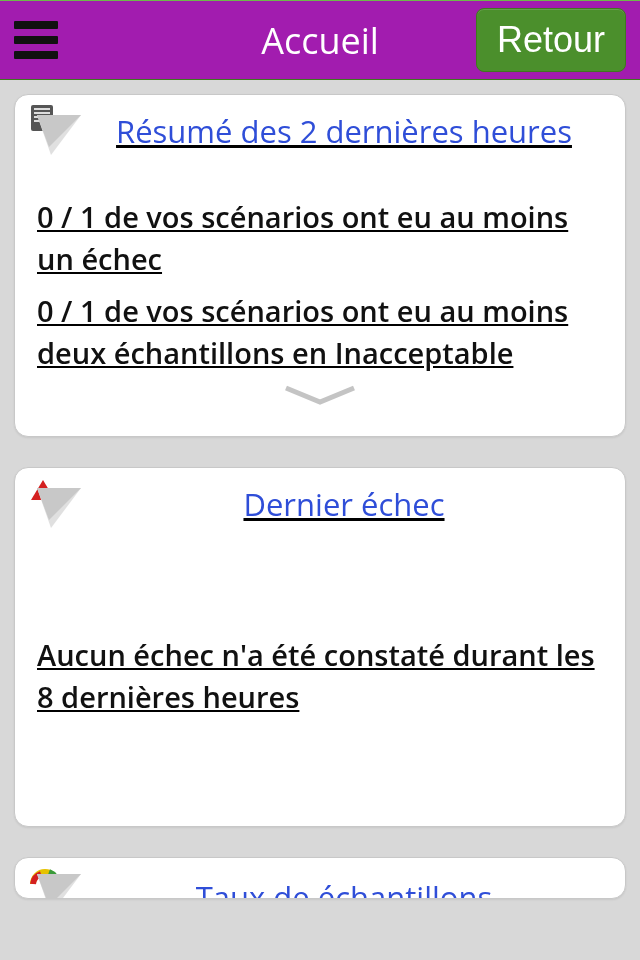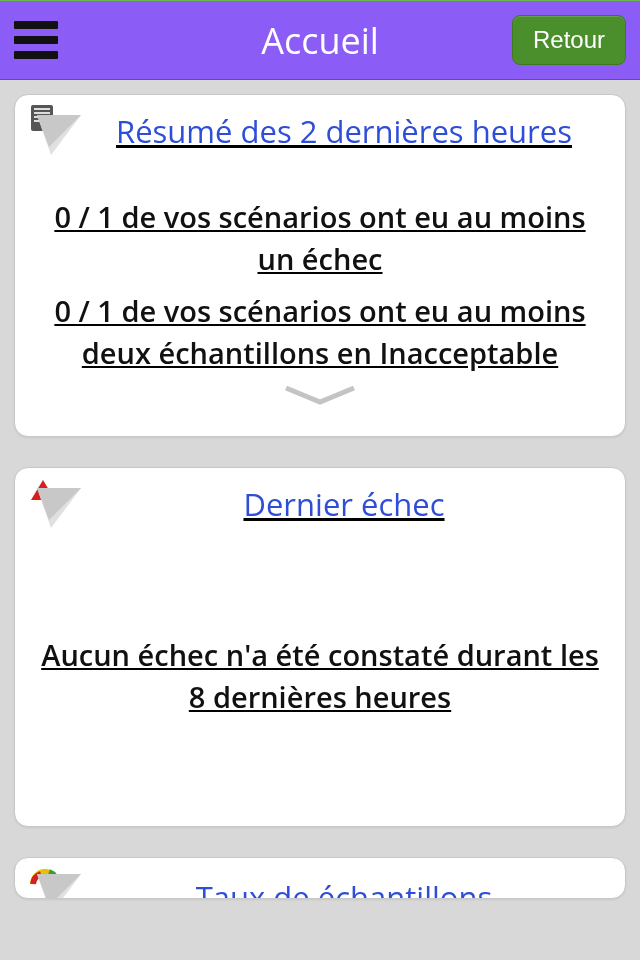--- a/index.html
+++ b/index.html
@@ -1,20 +1,20 @@
 <!DOCTYPE html>
 <html><head>
   <meta charset="utf-8">
   <style>
     * { margin: 0; padding: 0; box-sizing: border-box; }
     html, body { width: 640px; height: 960px; font-family: 'Segoe UI', 'Open Sans', Arial, sans-serif; background: #d8d8d8; overflow: hidden; }
     
     .header {
       height: 80px;
-      background: #8b5cf6;
+      background: #a21caf;
       border-top: 1px solid #6eb84a;
       border-bottom: 1px solid #3e7a1e;
       display: flex;
       align-items: center;
       padding: 0 14px;
       position: relative;
     }
     .menu-btn {
       width: 48px; height: 48px;
       display: flex; flex-direction: column; justify-content: center; gap: 7px;
@@ -26,21 +26,21 @@
     .header-title {
       position: absolute; left: 0; right: 0; text-align: center;
       color: #fff; font-size: 36px; font-weight: 400; pointer-events: none;
     }
     .back-btn {
       margin-left: auto;
       background: #4b8f2c;
       border: 1px solid #3e7a1e;
       border-radius: 8px;
       color: #fff;
-      font-size: 24px;
+      font-size: 36px;
       padding: 10px 20px;
       cursor: pointer;
       box-shadow: inset 0 1px 0 rgba(255,255,255,0.15);
     }
     
     .content {
       padding: 14px 14px 0 14px;
       height: calc(960px - 80px);
     }
     
@@ -66,21 +66,20 @@
       text-align: center;
       margin-left: 48px;
       margin-bottom: 46px;
       line-height: 1.2;
     }
     .card-title.tight { margin-bottom: 110px; }
     .card-body {
       color: #111;
       font-size: 29px;
       font-weight: 600;
-      text-align: center;
       line-height: 1.45;
     }
     .card-body p { margin-bottom: 10px; }
     .chevron {
       display:block; margin: 8px auto 0;
     }
     .card2 { min-height: 360px; }
     .card3-title { color:#2f4ed8; font-size:31px; text-align:center; margin-left:48px; }
     .card-partial { margin-bottom:0; padding-bottom:0; height:42px; overflow:hidden; }
   </style>

